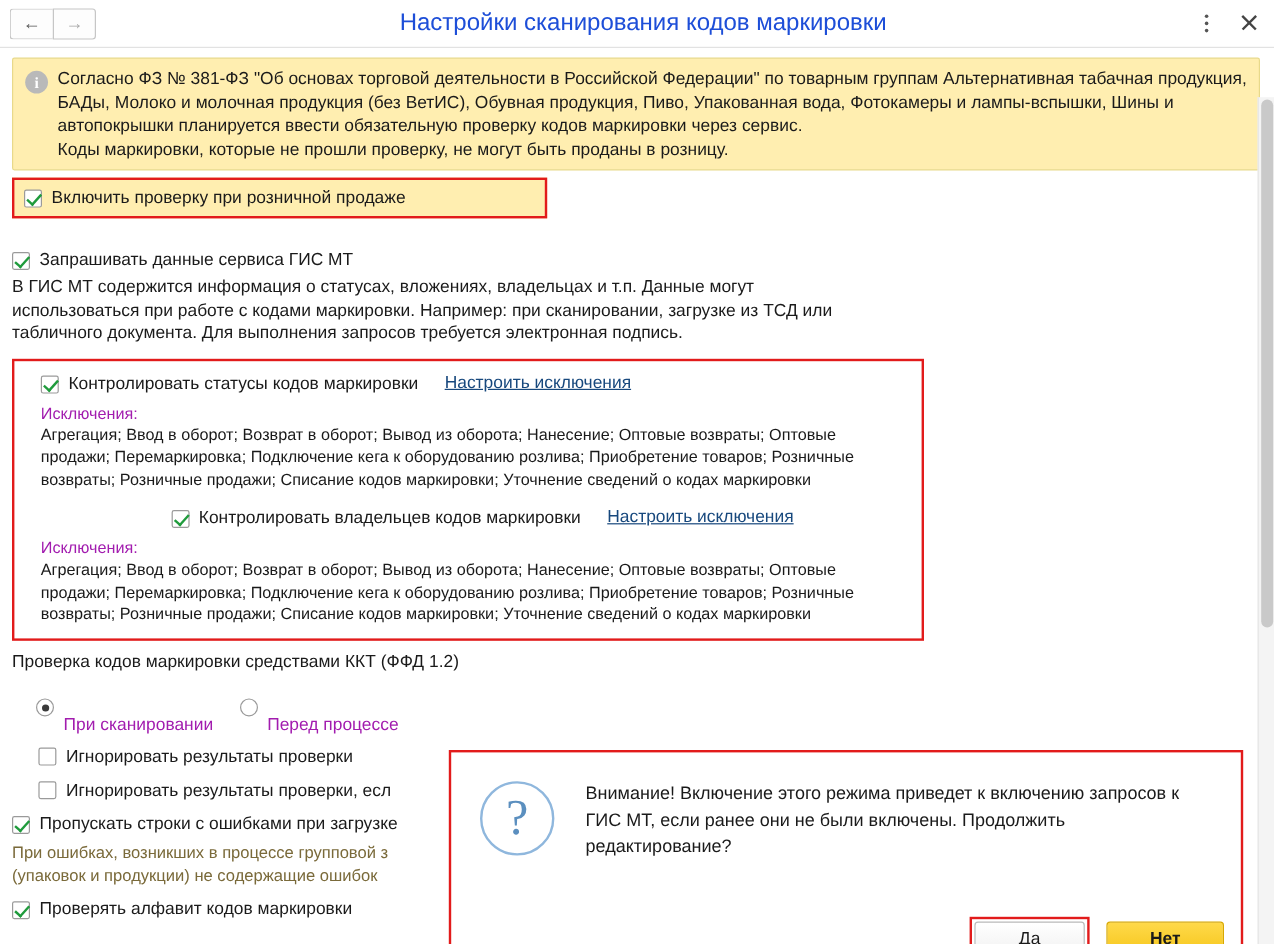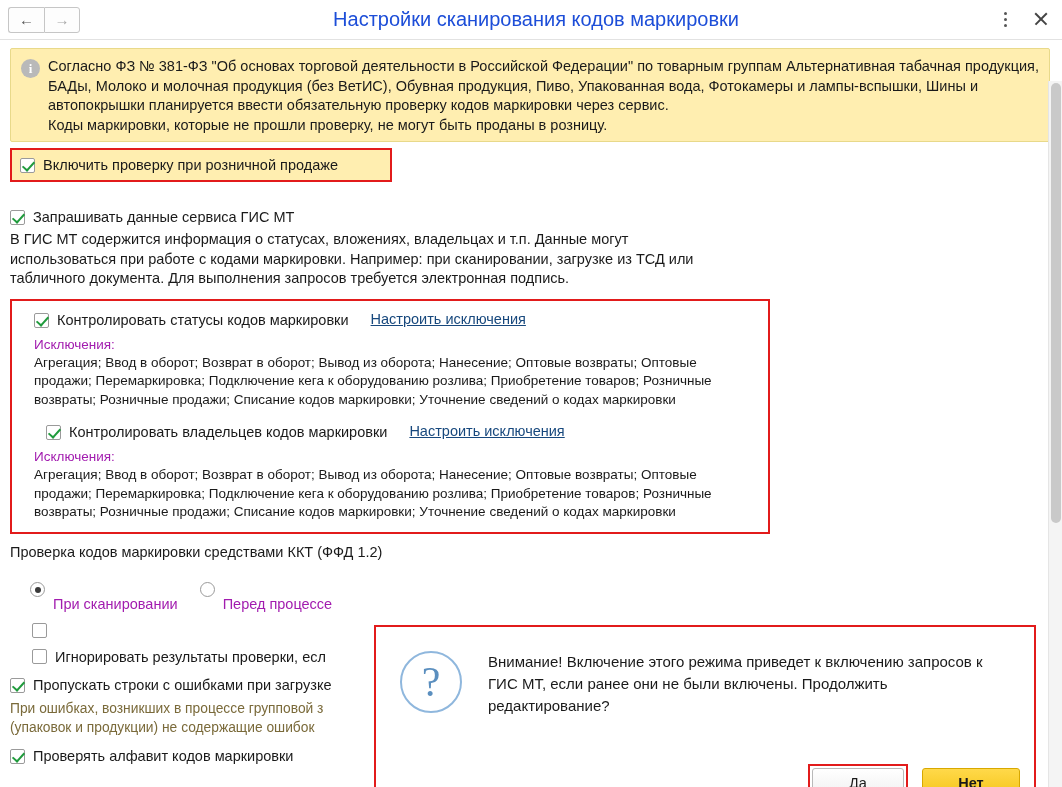--- a/index.html
+++ b/index.html
@@ -123,21 +123,21 @@
     transform: rotate(42deg);
   }
   .cb-label { font-size: 14.5px; color: #1a1a1a; line-height: 18px; }
 
   
   .redbox { border: 2px solid #e21b1b; }
 
   .hl-retail {
     margin: 6px 10px 0 10px;
     padding: 6px 10px 6px 8px;
-    width: 382px;
+    width: 446px;
     background: #ffeeb0;
   }
 
   .sec {
     padding: 0 12px 0 10px;
   }
   .plain-text {
     font-size: 14.5px;
     color: #1a1a1a;
     line-height: 19.5px;
@@ -150,21 +150,21 @@
     width: 760px;
   }
   .link {
     color: #17487d;
     text-decoration: underline;
     font-size: 14.5px;
     cursor: pointer;
   }
   .excl-title { font-size: 13.5px; color: #a21caf; margin: 8px 0 2px 0; }
   .excl-body { font-size: 13.5px; color: #1a1a1a; line-height: 18.5px; max-width: 745px; }
-  .sub-indent2 { margin-left: 12px; }
+  .sub-indent2 { margin-left: 12px; justify-content: center; }
 
   .ffd-title { font-size: 14.5px; color: #1a1a1a; margin: 10px 0 0 10px; }
 
   .radios { display: flex; align-items: center; gap: 22px; margin: 8px 0 0 30px; }
   .radio-item { display: flex; align-items: center; gap: 8px; }
   .rb {
     width: 15px; height: 15px; border-radius: 50%;
     border: 1px solid #9a9a9a; background: #fff;
     position: relative; cursor: pointer;
   }
@@ -325,20 +325,21 @@
         <div class="rb-label">При сканировании</div>
       </div>
       <div class="radio-item">
         <div class="rb"></div>
         <div class="rb-label">Перед процессе</div>
       </div>
     </div>
 
     <div class="opt-row">
       <div class="cb-empty"></div>
+      <div class="cb-label">Игнорировать результаты проверки</div>
     </div>
     <div class="opt-row">
       <div class="cb-empty"></div>
       <div class="cb-label">Игнорировать результаты проверки, есл</div>
     </div>
 
     <div class="bottom-rows">
       <div class="cbrow">
         <div class="cb checked"></div>
         <div class="cb-label">Пропускать строки с ошибками при загрузке</div>

